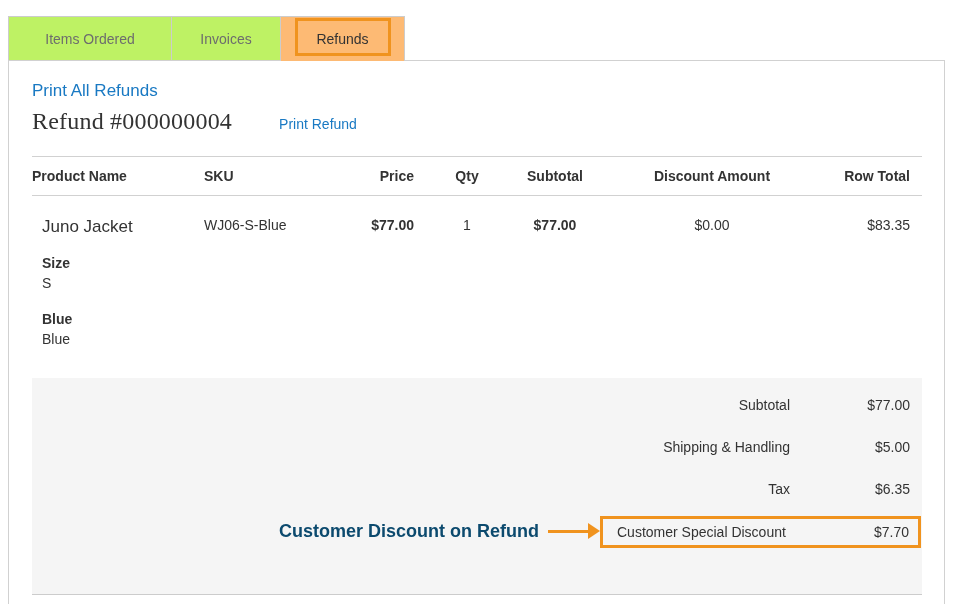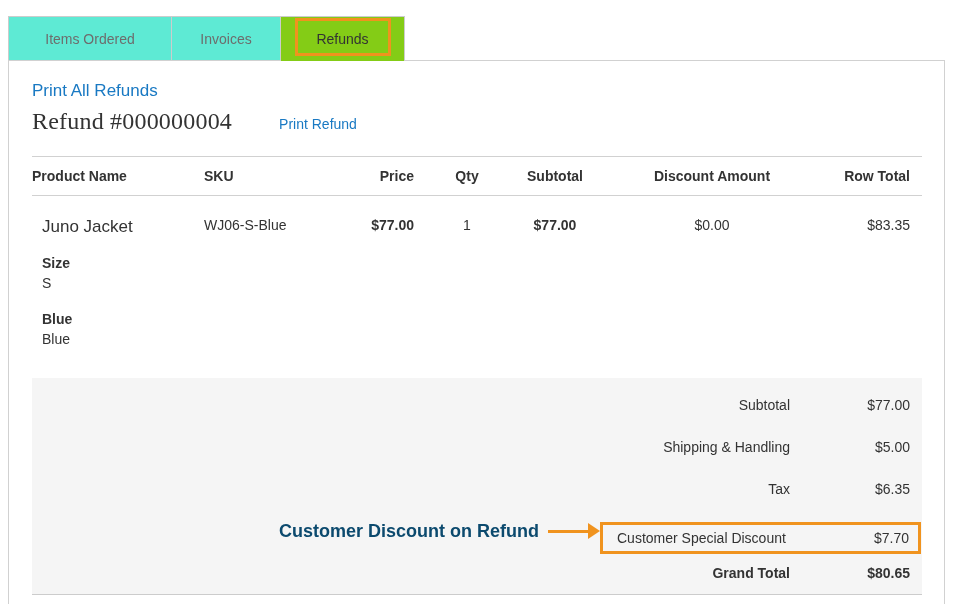--- a/index.html
+++ b/index.html
@@ -12,27 +12,27 @@
   
   .panel {
     position:absolute; left:8px; top:60px; width:937px; height:544px;
     border-left:1px solid #d1d1d1; border-right:1px solid #d1d1d1;
     border-top:1px solid #d1d1d1; background:#fff;
   }
   
   .tabs { position:absolute; left:8px; top:16px; height:45px; display:flex; z-index:2; }
   .tab {
     height:44px; display:flex; align-items:center; justify-content:center;
-    background:#5eead4; border:1px solid #ccc; border-bottom:none;
+    background:#bef264; border:1px solid #ccc; border-bottom:none;
     color:#6d6d6d; font-size:14px; cursor:pointer;
   }
   .tab-1 { width:164px; }
   .tab-2 { width:110px; margin-left:-1px; }
   .tab-active {
-    width:124px; background:#84cc16; color:#333; border-left:none;
+    width:124px; background:#fdba74; color:#333; border-left:none;
     border-top:1px solid #ccc; border-right:1px solid #ccc; height:45px;
     position:relative;
   }
   .tab-highlight {
     position:absolute; left:14px; top:1px; width:96px; height:38px;
     border:3px solid #f0931e; pointer-events:none;
   }
   
   .content { position:absolute; left:32px; top:60px; width:890px; }
   .print-all { display:inline-block; margin-top:21px; color:#1979c3; font-size:17px; text-decoration:none; cursor:pointer; }
@@ -65,21 +65,21 @@
   .totals {
     position:relative; width:890px; margin-top:15px; height:217px;
     background:#f5f5f5; border-bottom:1px solid #ccc; padding-top:6px;
   }
   .trow { display:flex; align-items:center; justify-content:flex-end; height:42px; }
   .tlabel { text-align:right; font-size:14px; color:#333; }
   .tval { width:132px; text-align:right; padding-right:12px; font-size:14px; color:#333; }
   .trow-grand .tlabel, .trow-grand .tval { font-weight:700; }
   .trow-discount { position:relative; }
   .hl-box {
-    position:absolute; right:1px; top:12px; width:321px; height:32px;
+    position:absolute; right:1px; top:6px; width:321px; height:32px;
     border:3px solid #f0931e; display:flex; align-items:center;
   }
   .hl-label { flex:1; text-align:left; padding-left:14px; font-size:14px; color:#333; }
   .hl-val { width:100px; text-align:right; padding-right:9px; font-size:14px; color:#333; }
   
   .annotation {
     position:absolute; right:322px; top:143px; height:20px;
     display:flex; align-items:center; white-space:nowrap; z-index:3;
   }
   .annotation-text { color:#0c4a6e; font-weight:700; font-size:18px; }
@@ -163,24 +163,20 @@
     <div class="trow">
       <span class="tlabel">Tax</span>
       <span class="tval">$6.35</span>
     </div>
     <div class="trow trow-discount">
       <div class="hl-box">
         <span class="hl-label">Customer Special Discount</span>
         <span class="hl-val">$7.70</span>
       </div>
     </div>
-    <div class="trow trow-grand">
-      <span class="tlabel">Grand Total</span>
-      <span class="tval">$80.65</span>
-    </div>
 
     <div class="annotation">
       <span class="annotation-text">Customer Discount on Refund</span>
       <span class="arrow-line"></span>
       <span class="arrow-head"></span>
     </div>
   </div>
 
 </div>
 

